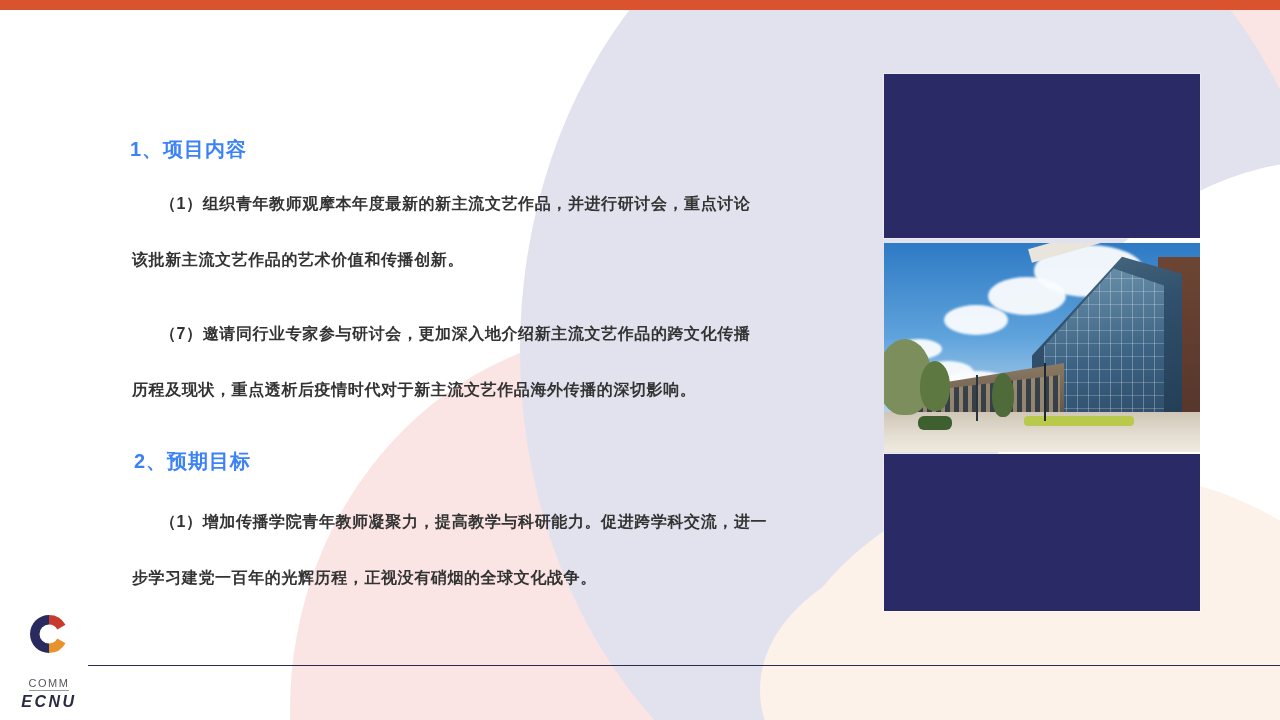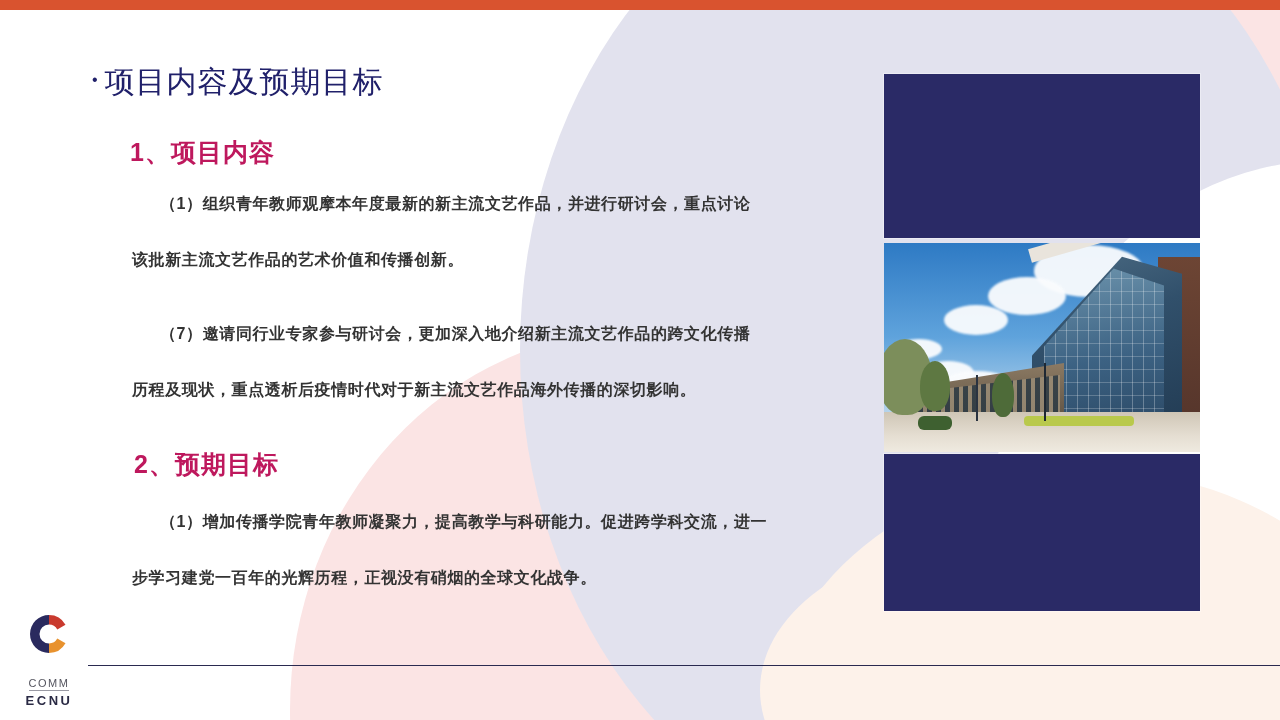--- a/index.html
+++ b/index.html
@@ -81,23 +81,23 @@
   #slide-title .bullet {
     font-size: 16px;
     vertical-align: middle;
     margin-right: 6px;
     position: relative;
     top: -4px;
   }
 
   .section-heading {
     position: absolute;
-    font-size: 25px;
+    font-size: 20px;
     font-weight: bold;
-    color: #be185d;
+    color: #3b82f6;
     letter-spacing: 1px;
     white-space: nowrap;
   }
   #heading-1 { left: 130px; top: 136px; }
   #heading-2 { left: 134px; top: 448px; }
 
   .body-para {
     position: absolute;
     font-size: 16px;
     color: #333333;
@@ -258,25 +258,26 @@
   #logo-text-comm {
     font-size: 11px;
     color: #55555F;
     letter-spacing: 1.5px;
     margin-top: 21px;
     border-bottom: 1px solid #9a9aa4;
     display: inline-block;
     padding-bottom: 1px;
   }
   #logo-text-ecnu {
-    font-size: 13px;
+    font-size: 16px;
     font-weight: bold;
     color: #2A2A44;
     letter-spacing: 2.5px;
     margin-top: 2px;
+    font-style: italic;
   }
 
   #footer-line {
     position: absolute;
     left: 88px; top: 665px;
     width: 1192px; height: 1px;
     background: #2A2A50;
     z-index: 4;
   }
 </style>
@@ -289,23 +290,20 @@
   <div class="deco" id="bg-pink-lower"></div>
   <div class="deco" id="bg-lavender-circle"></div>
   <div class="deco" id="bg-white-mask"></div>
   <div class="deco" id="bg-cream-shape"></div>
   <div class="deco" id="bg-cream-shape2"></div>
 
   <div id="top-bar"></div>
 
   <div id="content">
 
-    <div id="slide-title">
-      <span class="bullet">•</span><span>项目内容及预期目标</span>
-    </div>
 
     <div class="section-heading" id="heading-1">1、项目内容</div>
 
     <div class="body-para" id="para-1-1">（1）组织青年教师观摩本年度最新的新主流文艺作品，并进行研讨会，重点讨论该批新主流文艺作品的艺术价值和传播创新。</div>
 
     <div class="body-para" id="para-1-2">（7）邀请同行业专家参与研讨会，更加深入地介绍新主流文艺作品的跨文化传播历程及现状，重点透析后疫情时代对于新主流文艺作品海外传播的深切影响。</div>
 
     <div class="section-heading" id="heading-2">2、预期目标</div>
 
     <div class="body-para" id="para-2-1">（1）增加传播学院青年教师凝聚力，提高教学与科研能力。促进跨学科交流，进一步学习建党一百年的光辉历程，正视没有硝烟的全球文化战争。</div>

